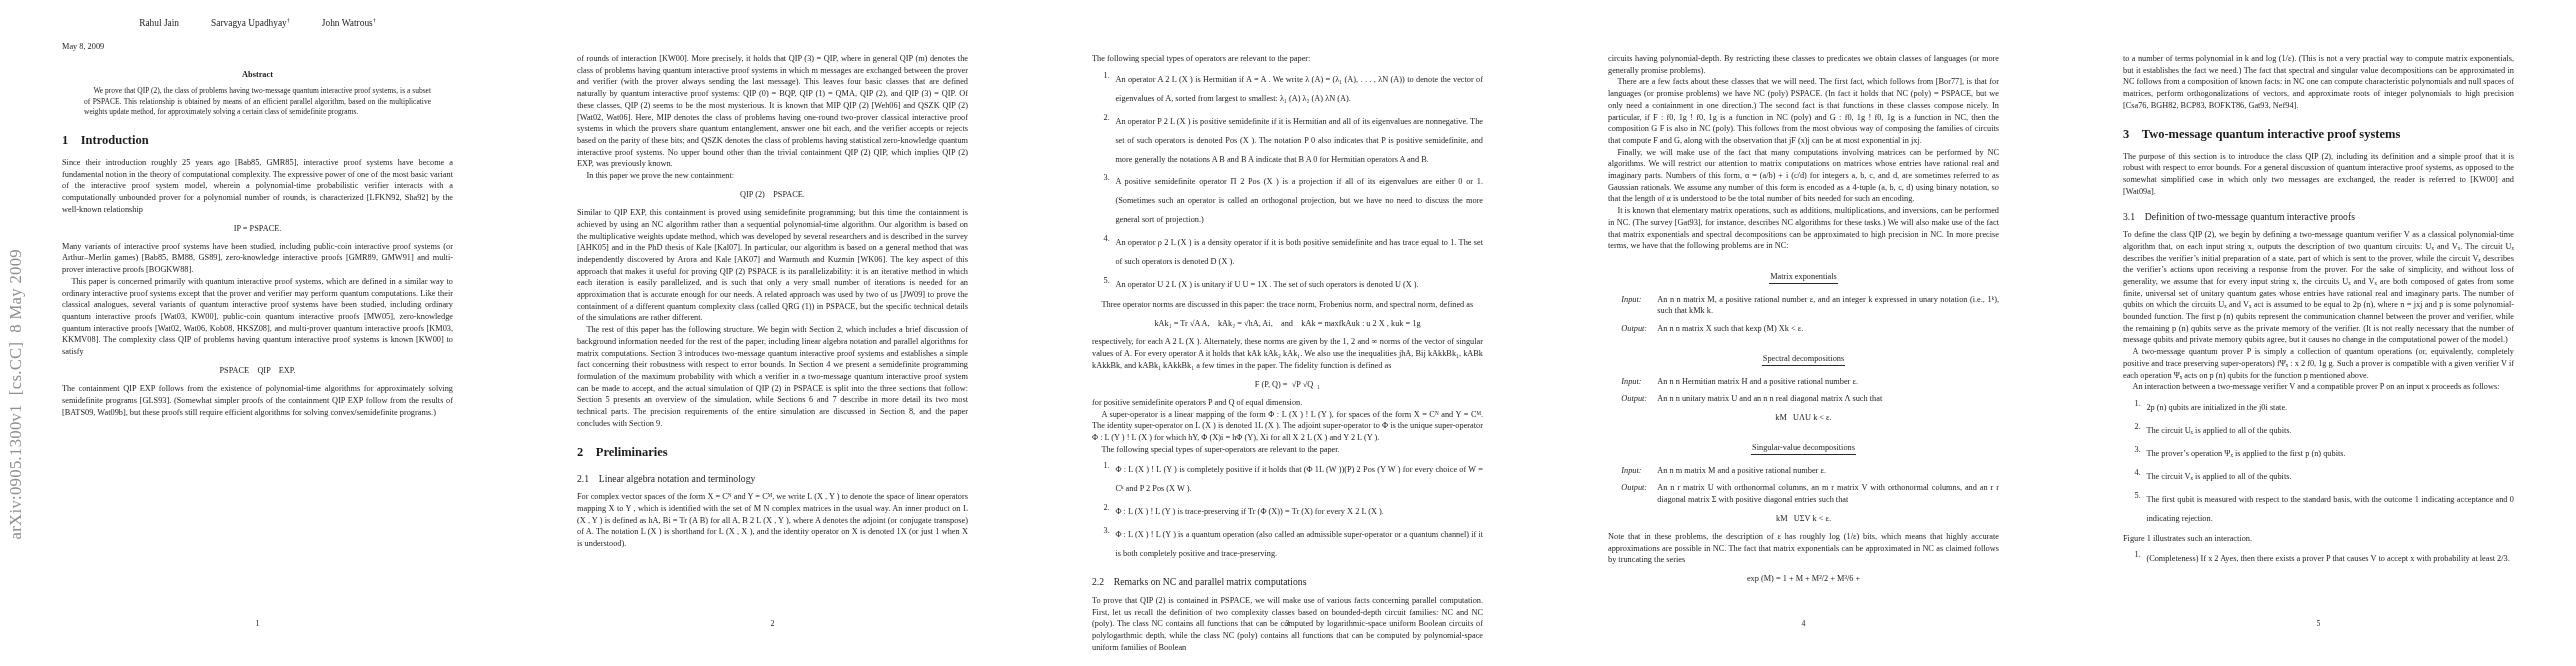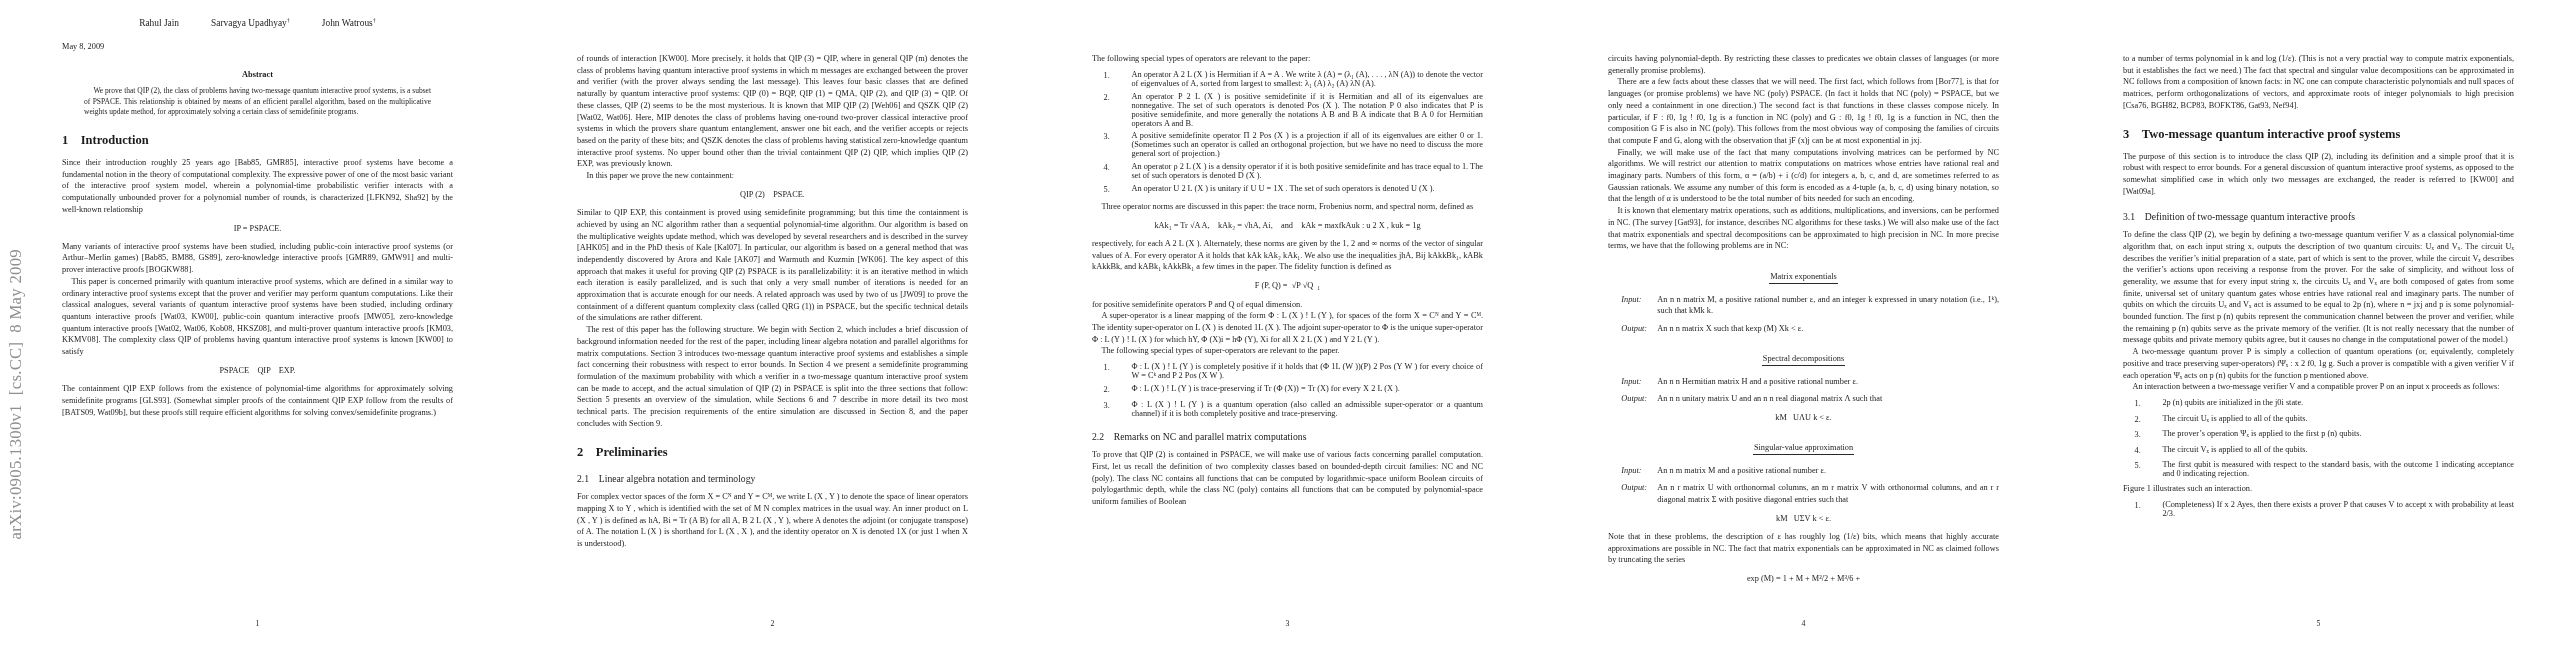--- a/index.html
+++ b/index.html
@@ -22,21 +22,21 @@
   .abstract{margin:6.7px 22px 13.3px 22px;font-size:7.5px;line-height:10.6px;text-align:justify;text-indent:9.4px;}
   
   .para{margin:0;font-size:8.3px;line-height:11.7px;text-align:justify;}
   .para.indent{text-indent:9.4px;}
   .display{margin:7.2px 0;text-align:center;font-size:8.3px;line-height:11px;white-space:pre;}
   .h1{margin:15.6px 0 9px 0;font-size:12.5px;font-weight:bold;line-height:14.5px;white-space:pre;}
   .h2{margin:13.3px 0 6.7px 0;font-size:9.7px;font-weight:normal;line-height:11.7px;white-space:pre;}
   .olist{margin:5px 0 5px 3.3px;}
   .li{display:flex;margin-bottom:3.9px;}
   .li .num{flex:none;width:14.5px;text-align:right;margin-right:5.6px;font-size:8.3px;line-height:11.7px;}
-  .li .litext{flex:1;font-size:8.3px;line-height:9px;text-align:justify;margin-left:16px;}
+  .li .litext{flex:1;font-size:8.3px;line-height:19px;text-align:justify;}
   .iohead{margin:19px 0 10px 0;text-align:center;}
   .iohead-t{display:inline-block;font-size:8.3px;border-bottom:0.6px solid #2a2a2a;padding:0 1.1px 1.7px 1.1px;}
   .iorow{display:flex;margin:0 0 5.6px 13.3px;justify-content:space-between;}
   .iolabel{flex:none;width:36px;font-style:italic;font-size:8.3px;line-height:11.7px;}
   .iotext{flex:1;font-size:8.3px;line-height:11.7px;text-align:justify;}
   
   .footnotes{position:absolute;left:62px;right:62px;top:577px;}
   .fnrule{width:162px;border-top:0.6px solid #3a3a3a;margin-bottom:3.9px;}
   .fn{font-size:7px;line-height:9.4px;text-align:justify;text-indent:5.6px;}
   .pagenum{position:absolute;left:0;right:0;bottom:39px;text-align:center;font-size:7.8px;}
@@ -159,21 +159,21 @@
           <div class="iohead"><span class="iohead-t">Spectral decompositions</span></div>
           <div class="iorow">
             <span class="iolabel">Input:</span>
             <div class="iotext">An n   n Hermitian matrix H and a positive rational number ε.</div>
           </div>
           <div class="iorow">
             <span class="iolabel">Output:</span>
             <div class="iotext">An n   n unitary matrix U and an n   n real diagonal matrix Λ such that</div>
           </div>
           <div class="display">kM   UΛU k &lt; ε.</div>
-          <div class="iohead"><span class="iohead-t">Singular-value approximation</span></div>
+          <div class="iohead"><span class="iohead-t">Singular-value decompositions</span></div>
           <div class="iorow">
             <span class="iolabel">Input:</span>
             <div class="iotext">An n   m matrix M and a positive rational number ε.</div>
           </div>
           <div class="iorow">
             <span class="iolabel">Output:</span>
             <div class="iotext">An n   r matrix U with orthonormal columns, an m   r matrix V with orthonormal columns, and an r   r diagonal matrix Σ with positive diagonal entries such that</div>
           </div>
           <div class="display">kM   UΣV k &lt; ε.</div>
           <p class="para">Note that in these problems, the description of ε has roughly log (1/ε) bits, which means that highly accurate approximations are possible in NC. The fact that matrix exponentials can be approximated in NC as claimed follows by truncating the series</p>

